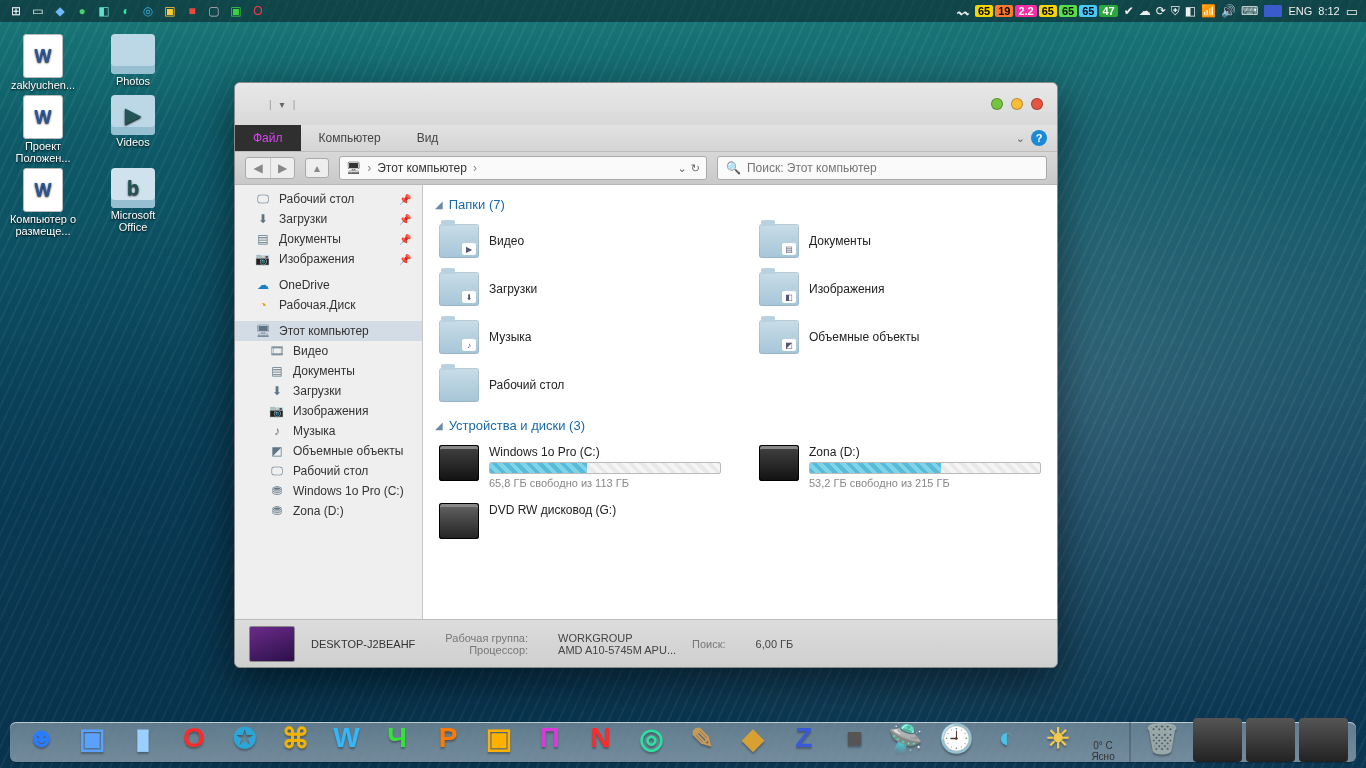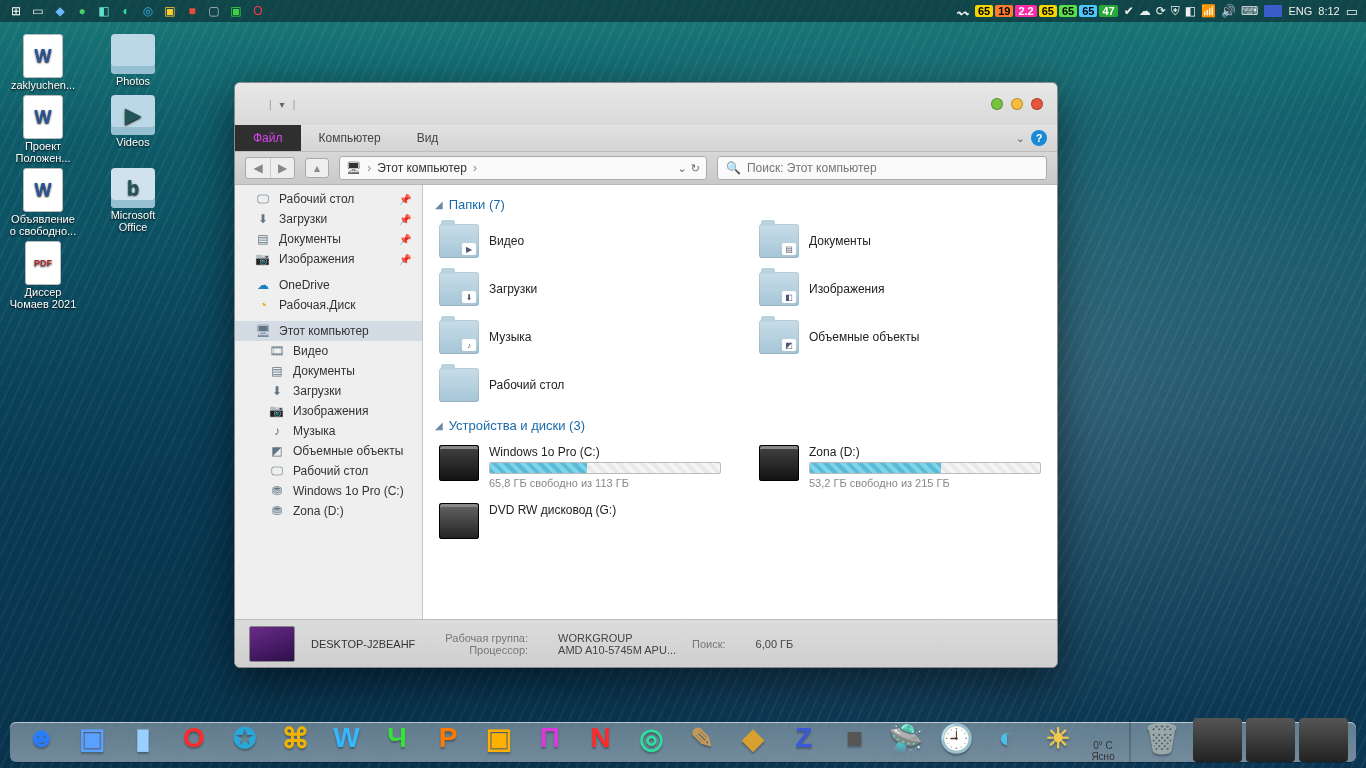--- a/index.html
+++ b/index.html
@@ -165,31 +165,25 @@
         <div class="desk-label">Проект Положен...</div>
       </div>
       <div class="desk-item">
         <div class="desk-icon">▶</div>
         <div class="desk-label">Videos</div>
       </div>
     </div>
     <div class="desk-row">
       <div class="desk-item">
         <div class="desk-word">W</div>
-        <div class="desk-label">Объявление о свободно...</div>
+        <div class="desk-label">Компьютер о размеще...</div>
       </div>
       <div class="desk-item">
         <div class="desk-icon" style="background: rgb(207, 226, 238);">b</div>
         <div class="desk-label">Microsoft Office</div>
-      </div>
-    </div>
-    <div class="desk-row">
-      <div class="desk-item">
-        <div class="desk-word" style="width: 36px; height: 44px; font-size: 9px; color: rgb(176, 48, 48);">PDF</div>
-        <div class="desk-label">Диссер Чомаев 2021</div>
       </div>
     </div>
   </div>
 
 <div class="window">
   <div class="titlebar">
     <div class="qat">
       <span class="sep">|</span>
       <span>▾</span>
       <span class="sep">|</span>

